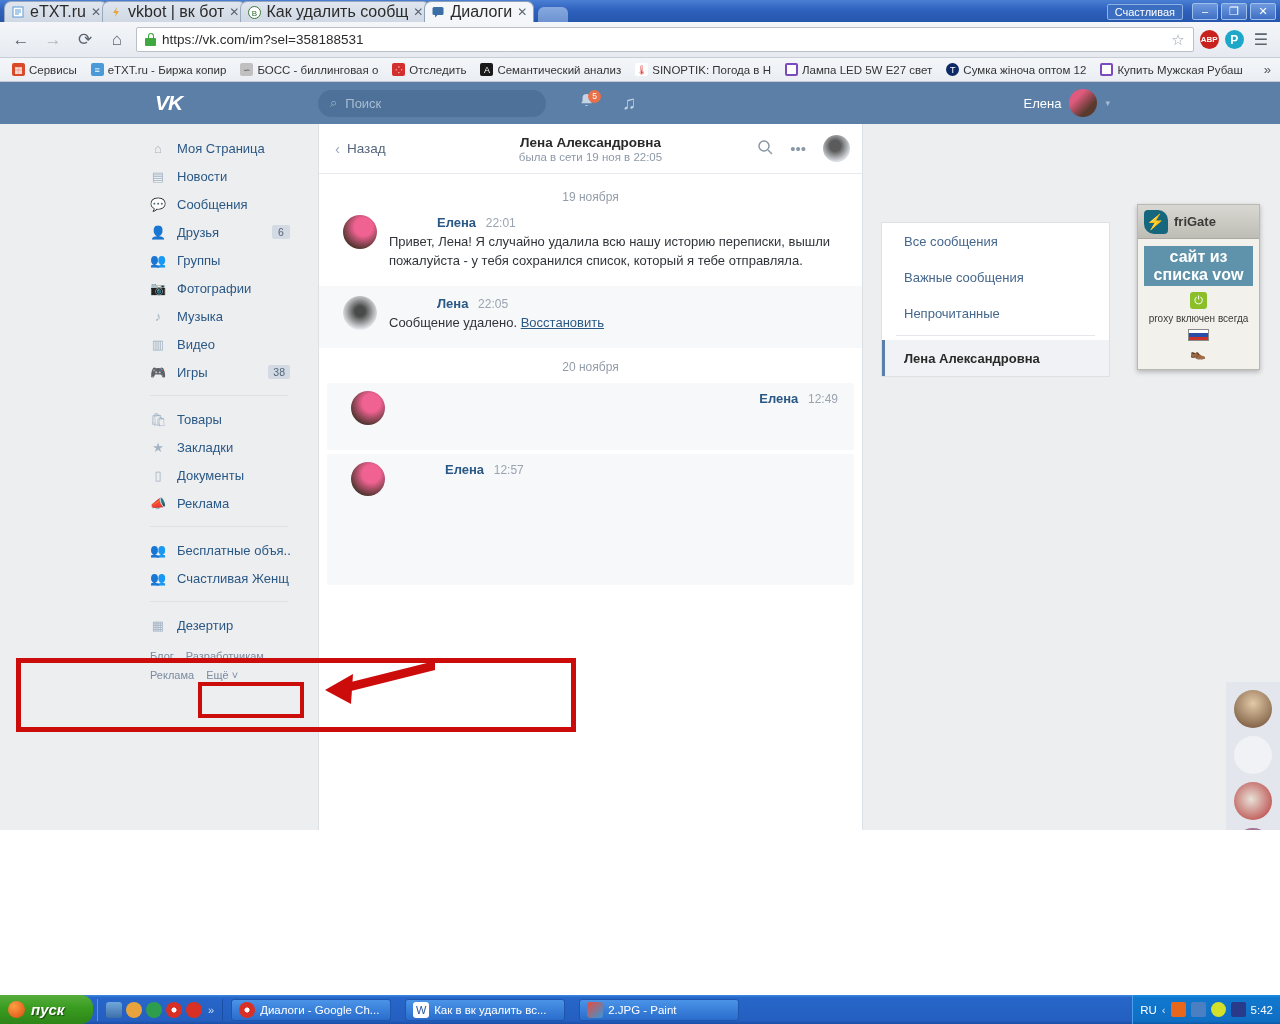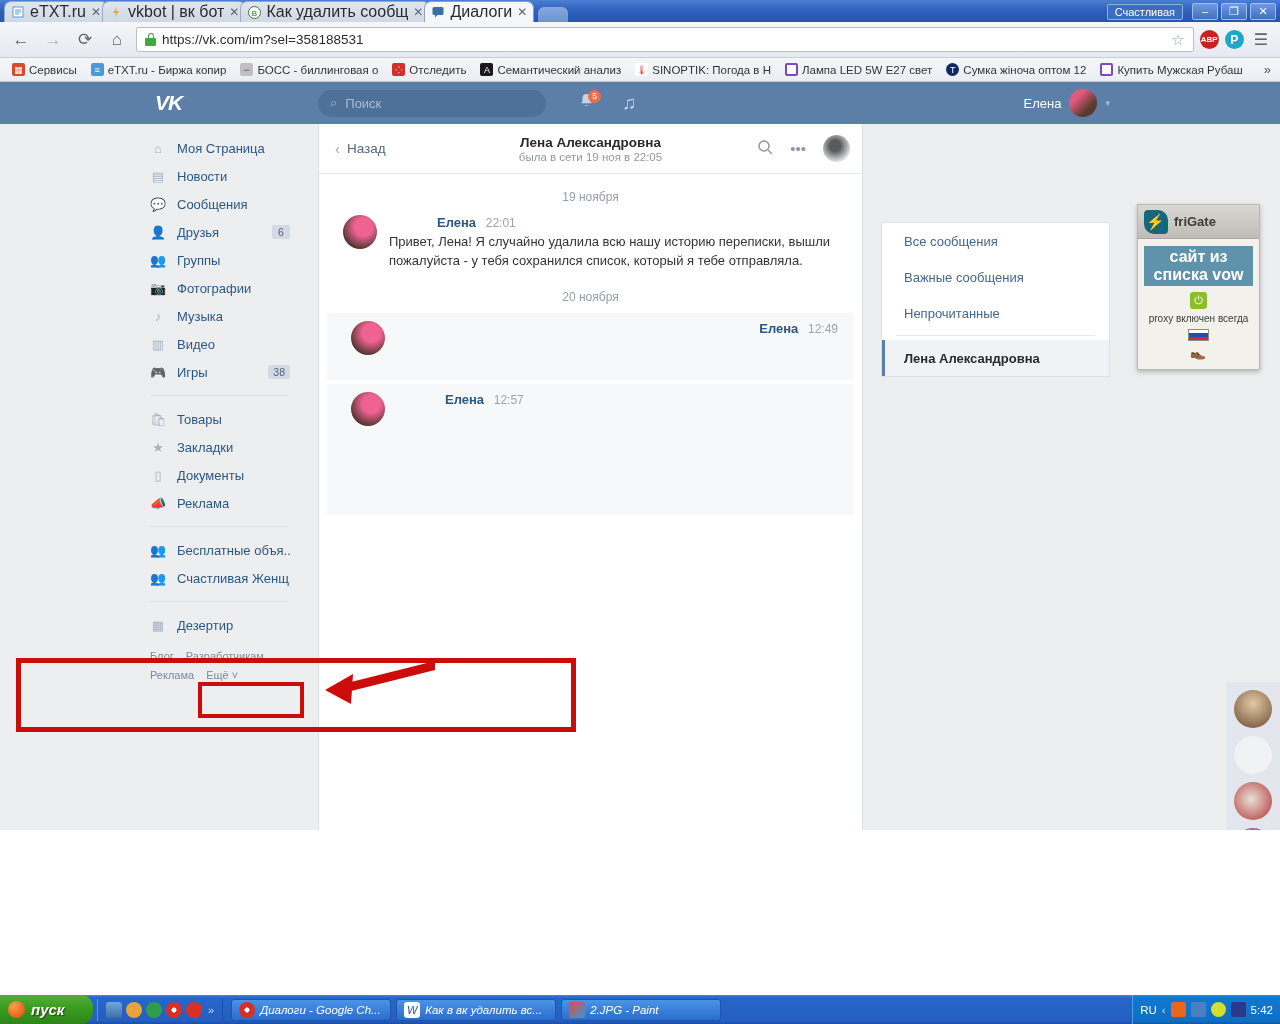--- a/index.html
+++ b/index.html
@@ -223,21 +223,21 @@
     display: flex; align-items: center; gap: 6px; padding-left: 8px;
     color: #fff; font-size: 15px; font-style: italic; font-weight: bold;
     text-shadow: 1px 1px 1px rgba(0,0,0,.5);
   }
   .startorb { width: 17px; height: 17px; border-radius: 50%;
     background: radial-gradient(circle at 35% 30%, #ff9f42, #d84a12); }
   .qlaunch { display: flex; align-items: center; gap: 4px; padding: 0 8px; height: 22px;
     border-left: 1px solid #5b96e2; border-right: 1px solid #1a4ea4; margin-left: 4px; }
   .qico { width: 16px; height: 16px; border-radius: 3px; }
   .qchev { color: #cfe0f7; font-size: 11px; margin-left: 2px; }
-  .tasks { display: flex; gap: 5px; padding-left: 8px; flex: 1; font-style: italic; }
+  .tasks { display: flex; gap: 14px; padding-left: 8px; flex: 1; }
   .task { height: 22px; min-width: 160px; max-width: 170px; display: flex; align-items: center; gap: 5px;
     background: linear-gradient(to bottom,#4a94e8,#2a6ccb); border: 1px solid #1e56ad;
     border-radius: 3px; padding: 0 7px; color: #fff; font-size: 11.5px; white-space: nowrap; overflow: hidden; }
   .tray { display: flex; align-items: center; gap: 5px; height: 29px; padding: 0 7px;
     background: linear-gradient(to bottom,#1a8fe0 0%,#1178cf 10%,#0f6ec4 90%,#0b58a5 100%);
     border-left: 1px solid #4ba0ec; }
   .trayico { width: 15px; height: 15px; border-radius: 2px; }
   .traytext { color: #fff; font-size: 11.5px; }
 </style>
 </head>
@@ -493,20 +493,33 @@
           <span class="mavatar av-elena"></span>
           <div class="mbody">
             <div class="mhead">
               <span class="who">Елена</span>
               <span class="tm">22:01</span>
             </div>
             <div class="mtext">Привет, Лена! Я случайно удалила всю нашу историю переписки, вышли пожалуйста - у тебя сохранился список, который я тебе отправляла.</div>
           </div>
         </div>
 
+        <div class="msg alt" style="padding-top:10px;padding-bottom:16px;margin-top:8px;">
+          <span class="mavatar av-lena"></span>
+          <div class="mbody">
+            <div class="mhead">
+              <span class="who">Лена</span>
+              <span class="tm">22:05</span>
+            </div>
+            <div class="mtext">
+              <span>Сообщение удалено.</span>
+              <a href="#">Восстановить</a>
+            </div>
+          </div>
+        </div>
 
         <div class="daysep" style="padding-top:12px">20 ноября</div>
 
         <div class="msg alt" style="margin:0 8px;border-radius:2px;text-align:right;">
           <span class="mavatar av-elena"></span>
           <div class="mbody">
             <div class="mhead">
               <span class="who">Елена</span>
               <span class="tm">12:49</span>
             </div>

